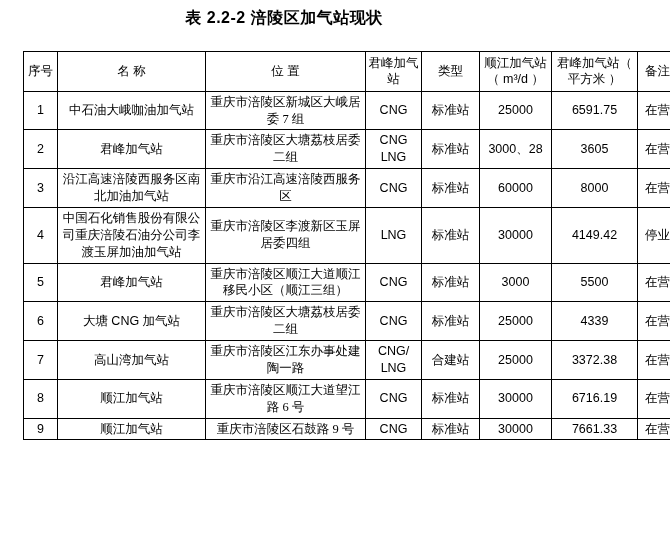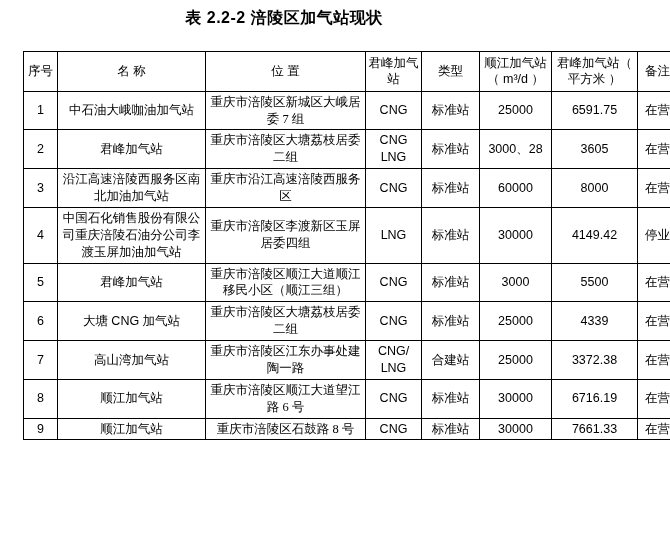--- a/index.html
+++ b/index.html
@@ -175,21 +175,21 @@
         <td class="cell-loc">重庆市涪陵区顺江大道望江路 6 号</td>
         <td class="hdr-two-line">CNG</td>
         <td>标准站</td>
         <td>30000</td>
         <td>6716.19</td>
         <td>在营</td>
       </tr>
       <tr>
         <td class="cell-index">9</td>
         <td class="cell-name">顺江加气站</td>
-        <td class="cell-loc">重庆市涪陵区石鼓路 8 号</td>
+        <td class="cell-loc">重庆市涪陵区石鼓路 9 号</td>
         <td class="hdr-two-line">CNG</td>
         <td>标准站</td>
         <td>30000</td>
         <td>7661.33</td>
         <td>在营</td>
       </tr>
     </tbody>
   </table>
 
 </div>

